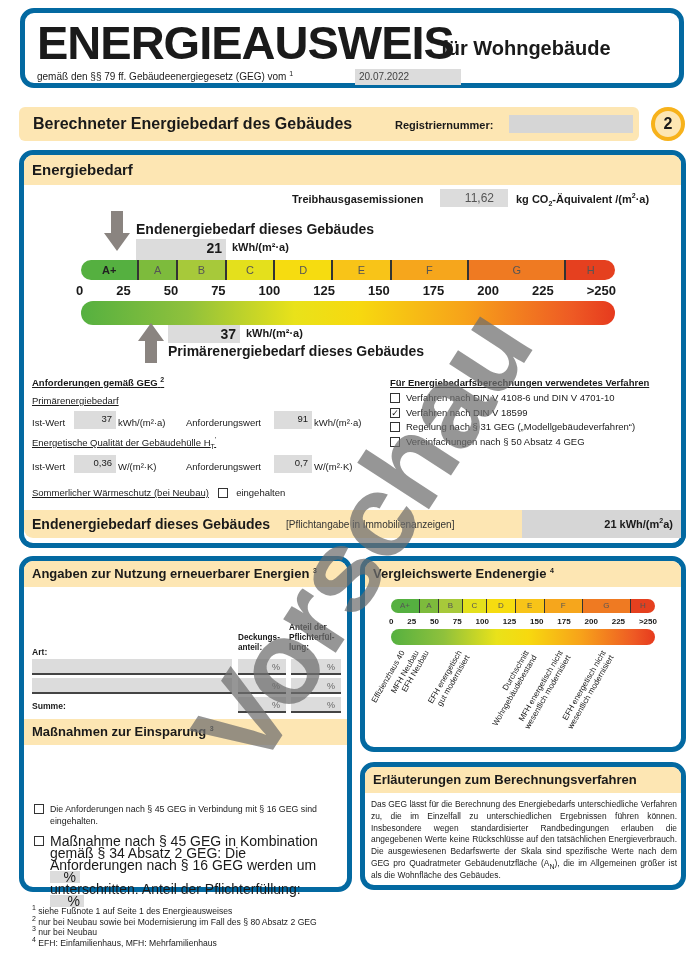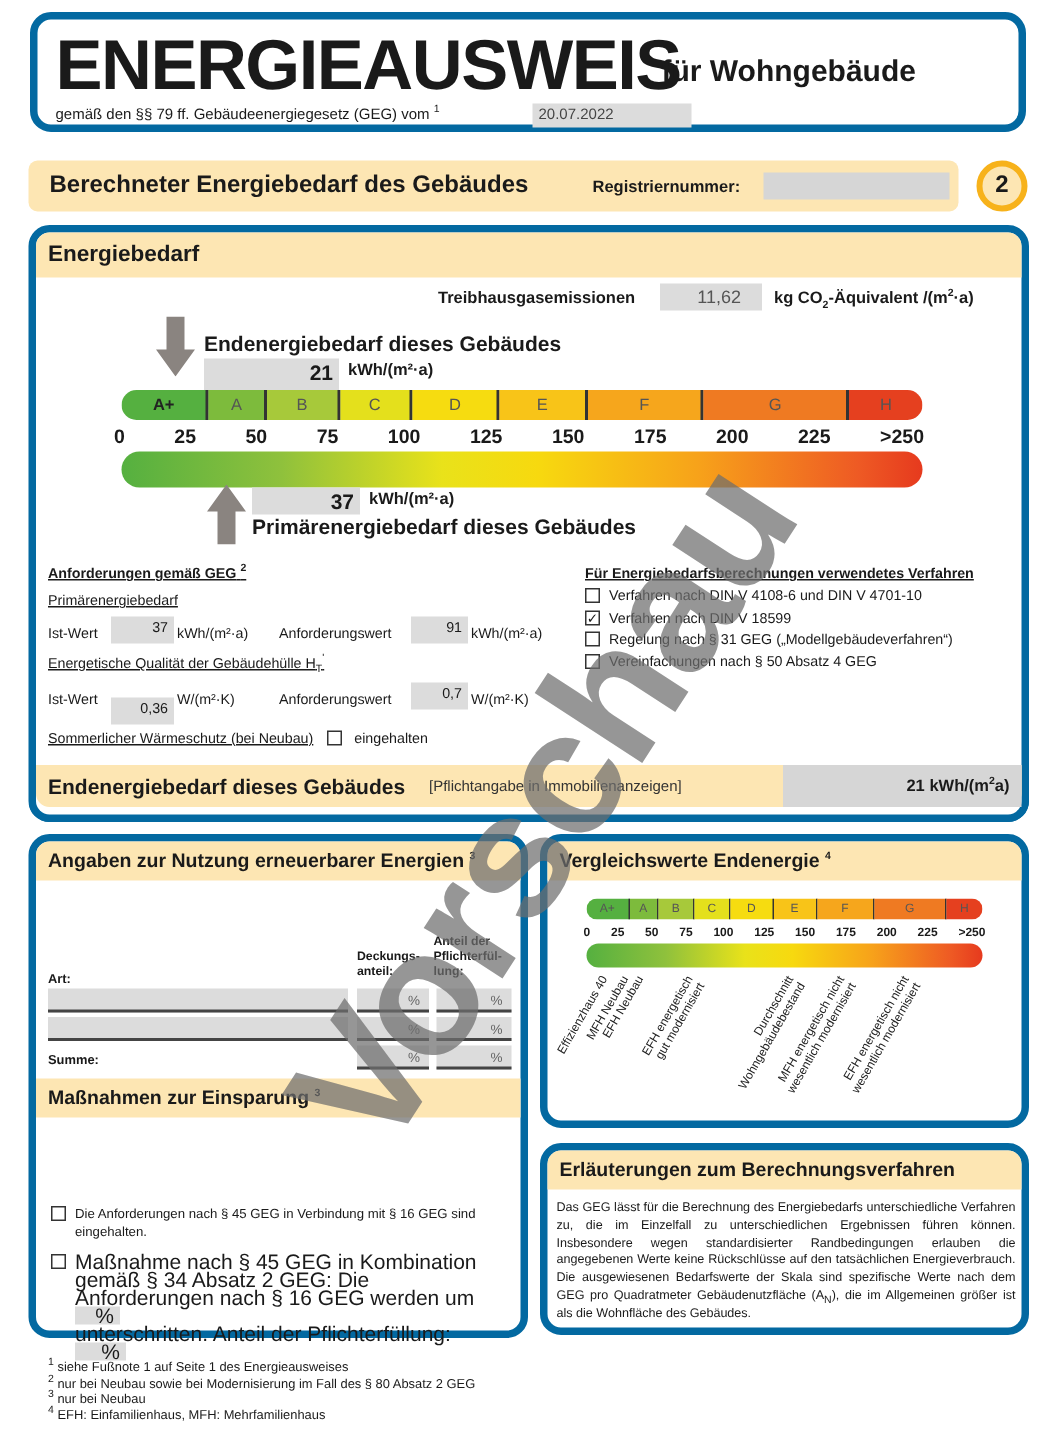--- a/index.html
+++ b/index.html
@@ -136,21 +136,21 @@
   <div class="abs under fs10" style="left:8px; top:240px;">Primärenergiebedarf</div>
   <div class="abs fs10" style="left:8px; top:262px;">Ist-Wert</div>
   <div class="abs gray-field fs10" style="left:50px; top:256px; width:42px; height:18px; line-height:16px;">37</div>
   <div class="abs fs10" style="left:94px; top:262px;">kWh/(m²·a)</div>
   <div class="abs fs10" style="left:162px; top:262px;">Anforderungswert</div>
   <div class="abs gray-field fs10" style="left:250px; top:256px; width:38px; height:18px; line-height:16px;">91</div>
   <div class="abs fs10" style="left:290px; top:262px;">kWh/(m²·a)</div>
 
   <div class="abs under fs10" style="left:8px; top:282px;"><span>Energetische Qualität der Gebäudehülle H</span><sub>T</sub><sup>'</sup></div>
   <div class="abs fs10" style="left:8px; top:306px;">Ist-Wert</div>
-  <div class="abs gray-field fs10" style="left:50px; top:300px; width:42px; height:18px; line-height:16px;margin-top:10px;">0,36</div>
+  <div class="abs gray-field fs10" style="left:50px; top:300px; width:42px; height:18px; line-height:16px;">0,36</div>
   <div class="abs fs10" style="left:94px; top:306px;">W/(m²·K)</div>
   <div class="abs fs10" style="left:162px; top:306px;">Anforderungswert</div>
   <div class="abs gray-field fs10" style="left:250px; top:300px; width:38px; height:18px; line-height:16px;">0,7</div>
   <div class="abs fs10" style="left:290px; top:306px;">W/(m²·K)</div>
 
   <div class="abs fs10" style="left:8px; top:332px;">
     <span class="under">Sommerlicher Wärmeschutz (bei Neubau)</span>
     <span class="cb" style="margin-left:6px;"></span>
     <span>eingehalten</span>
   </div>

